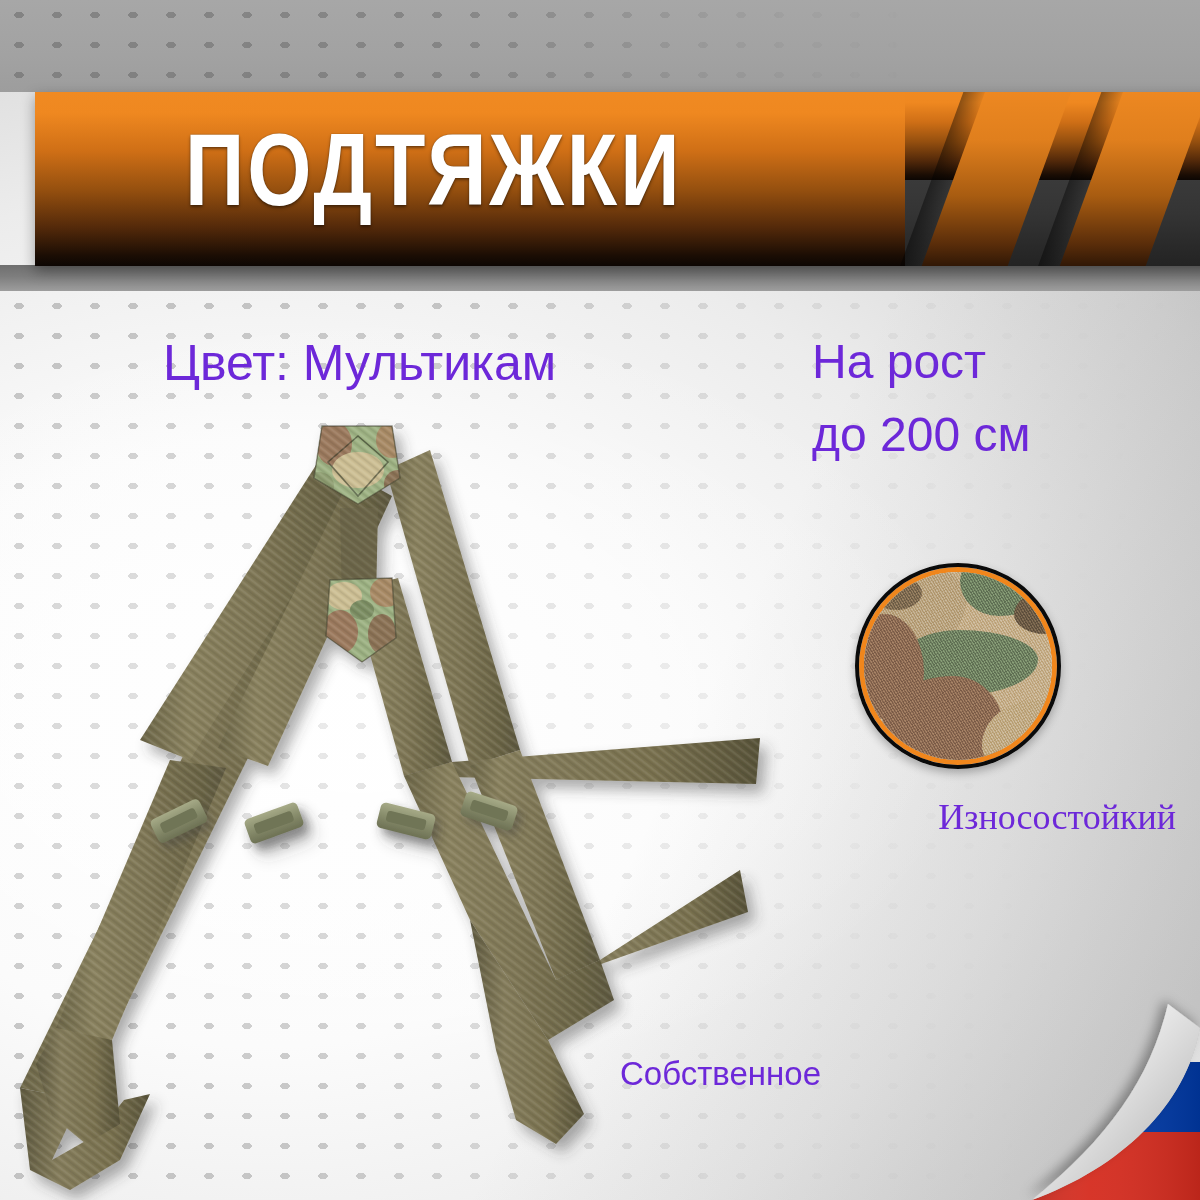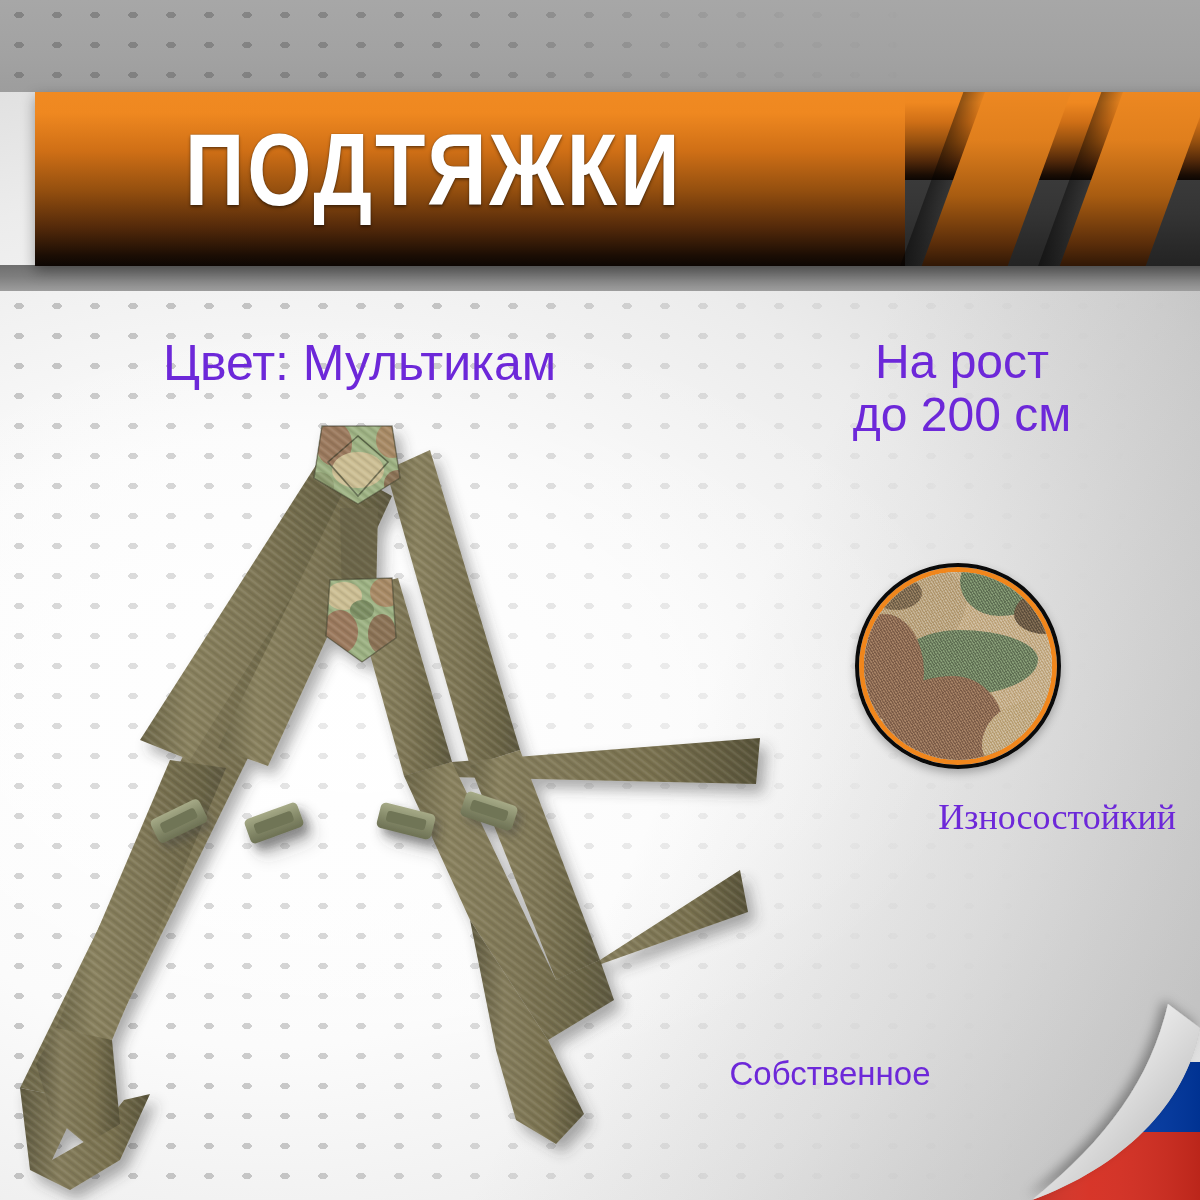--- a/index.html
+++ b/index.html
@@ -97,31 +97,31 @@
   }
 
   
   .txt{color:#6d28d9;line-height:1.1;}
   .color-label{
     position:absolute;left:163px;top:336px;
     font-size:50px;white-space:nowrap;
   }
   .size-label{
     position:absolute;left:812px;top:336px;width:300px;
-    font-size:48px;text-align:center;
-  }
-  .size-label div+div{margin-top:0;}
+    font-size:48px;
+  }
+  .size-label div+div{margin-top:20px;}
 
   .material-label{
     position:absolute;left:776px;top:794px;width:400px;
     font-size:36px;text-align:right;line-height:1.3;font-family:Liberation Serif, serif;
   }
   .made-label{
     position:absolute;right:160px;top:1052px;width:420px;
-    font-size:33px;text-align:center;line-height:1.33;
+    font-size:33px;text-align:left;line-height:1.33;
   }
 
   
   .swatch{
     position:absolute;left:855px;top:563px;width:206px;height:206px;
     border-radius:50%;
     border:4px solid #0a0a0a;
     box-shadow:0 0 0 5px #f0861c inset, 0 4px 10px rgba(0,0,0,.28);
     overflow:hidden;
   }

